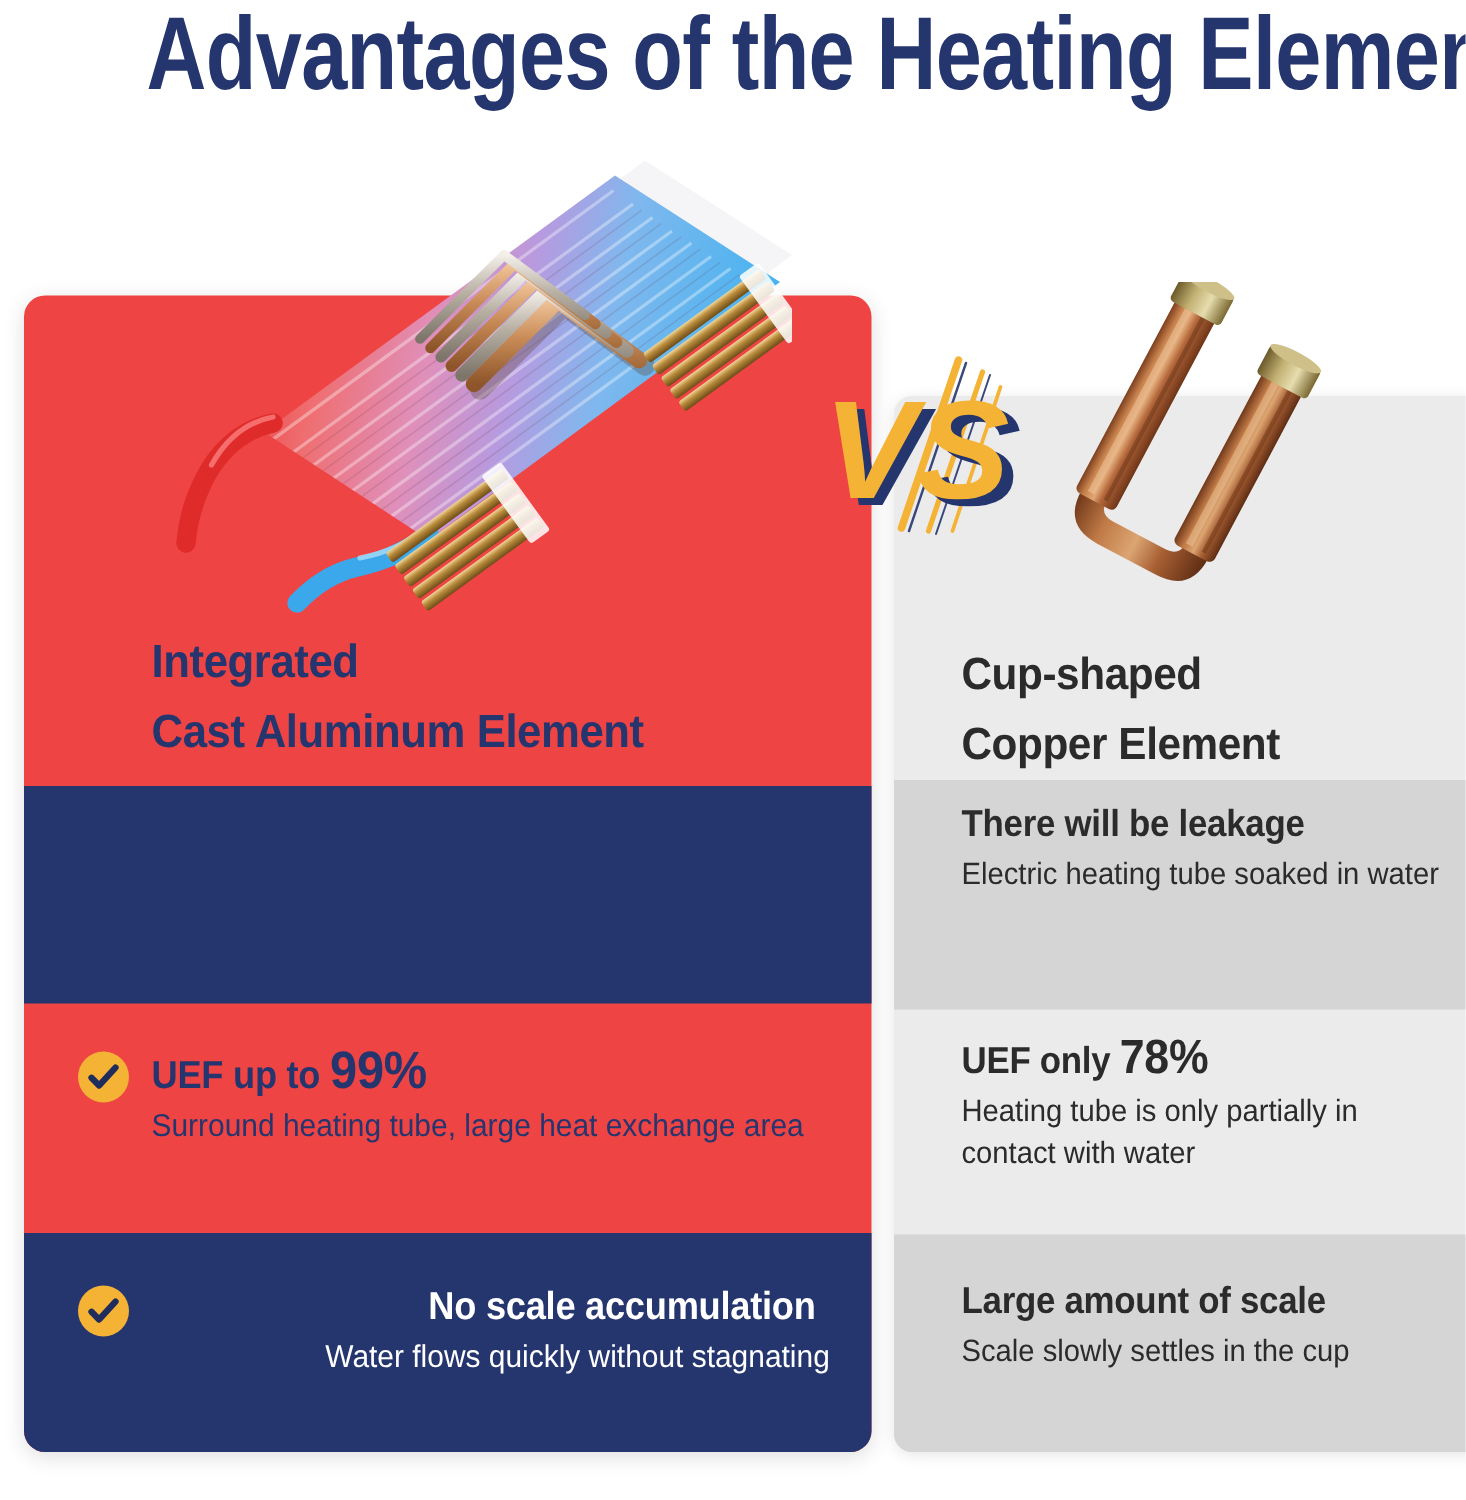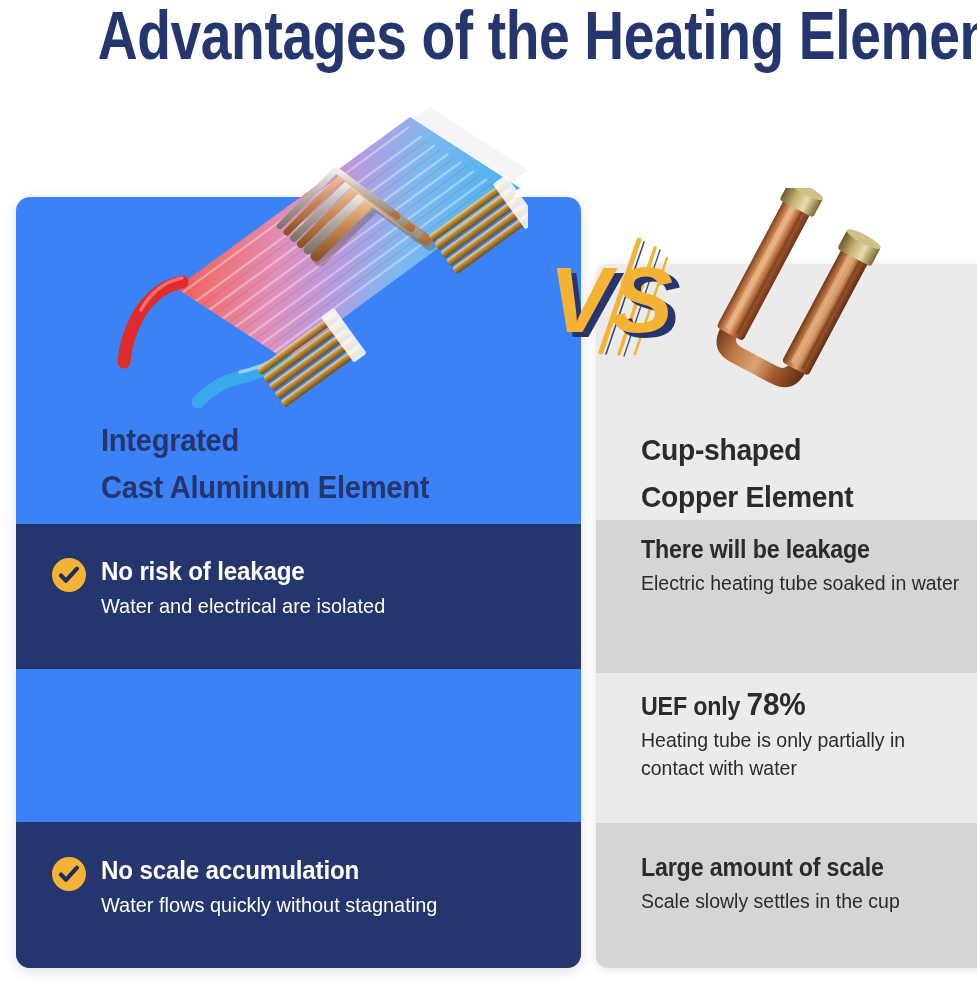--- a/index.html
+++ b/index.html
@@ -58,21 +58,21 @@
   #r-head{
     position:absolute; left:45px; top:162px; width:345px;
     color:#2b2b2b; font-size:30px; font-weight:700; line-height:47px;
     letter-spacing:-0.3px;
     transform:scaleX(0.94); transform-origin:0 50%;
   }
 
   
   #left-card{
     position:absolute; left:16px; top:197px; width:565px; height:771px;
-    background:#3b82f6;
+    background:#ef4444;
     border-radius:14px;
     box-shadow:0 3px 14px rgba(0,0,0,.13);
   }
   .l-band{
     position:absolute; left:0; width:565px;
     background:#25356e;
   }
   #l-band-1{ top:327px; height:145px; }
   #l-band-2{ top:625px; height:146px; border-radius:0 0 14px 14px; }
 
@@ -197,34 +197,34 @@
 
 <div id="left-card">
   <div class="l-band" id="l-band-1"></div>
   <div class="l-band" id="l-band-2"></div>
 
   <div id="l-head">
     <div>Integrated</div>
     <div>Cast Aluminum Element</div>
   </div>
 
-  <div class="l-row on-navy" style="top:358px;">
+
+  <div class="l-row on-white" style="top:501px;">
     <span class="check">
       <svg width="34" height="34" viewBox="0 0 34 34">
         <path d="M9 17.5 l5 5.2 l11 -12" fill="none" stroke="#1f2d5c" stroke-width="4.2" stroke-linecap="round" stroke-linejoin="round"></path>
       </svg>
     </span>
     <div class="l-text">
-      <div class="l-title">No risk of leakage</div>
-      <div class="l-sub">Water and electrical are isolated</div>
+      <div class="l-title"><span>UEF up to </span><span class="pct">99%</span></div>
+      <div class="l-sub">Surround heating tube, large heat exchange area</div>
     </div>
   </div>
 
-
-  <div class="l-row on-navy" style="top:657px;">
+  <div class="l-row on-navy" style="top:657px;text-align:right;">
     <span class="check">
       <svg width="34" height="34" viewBox="0 0 34 34">
         <path d="M9 17.5 l5 5.2 l11 -12" fill="none" stroke="#1f2d5c" stroke-width="4.2" stroke-linecap="round" stroke-linejoin="round"></path>
       </svg>
     </span>
     <div class="l-text">
       <div class="l-title">No scale accumulation</div>
       <div class="l-sub">Water flows quickly without stagnating</div>
     </div>
   </div>

